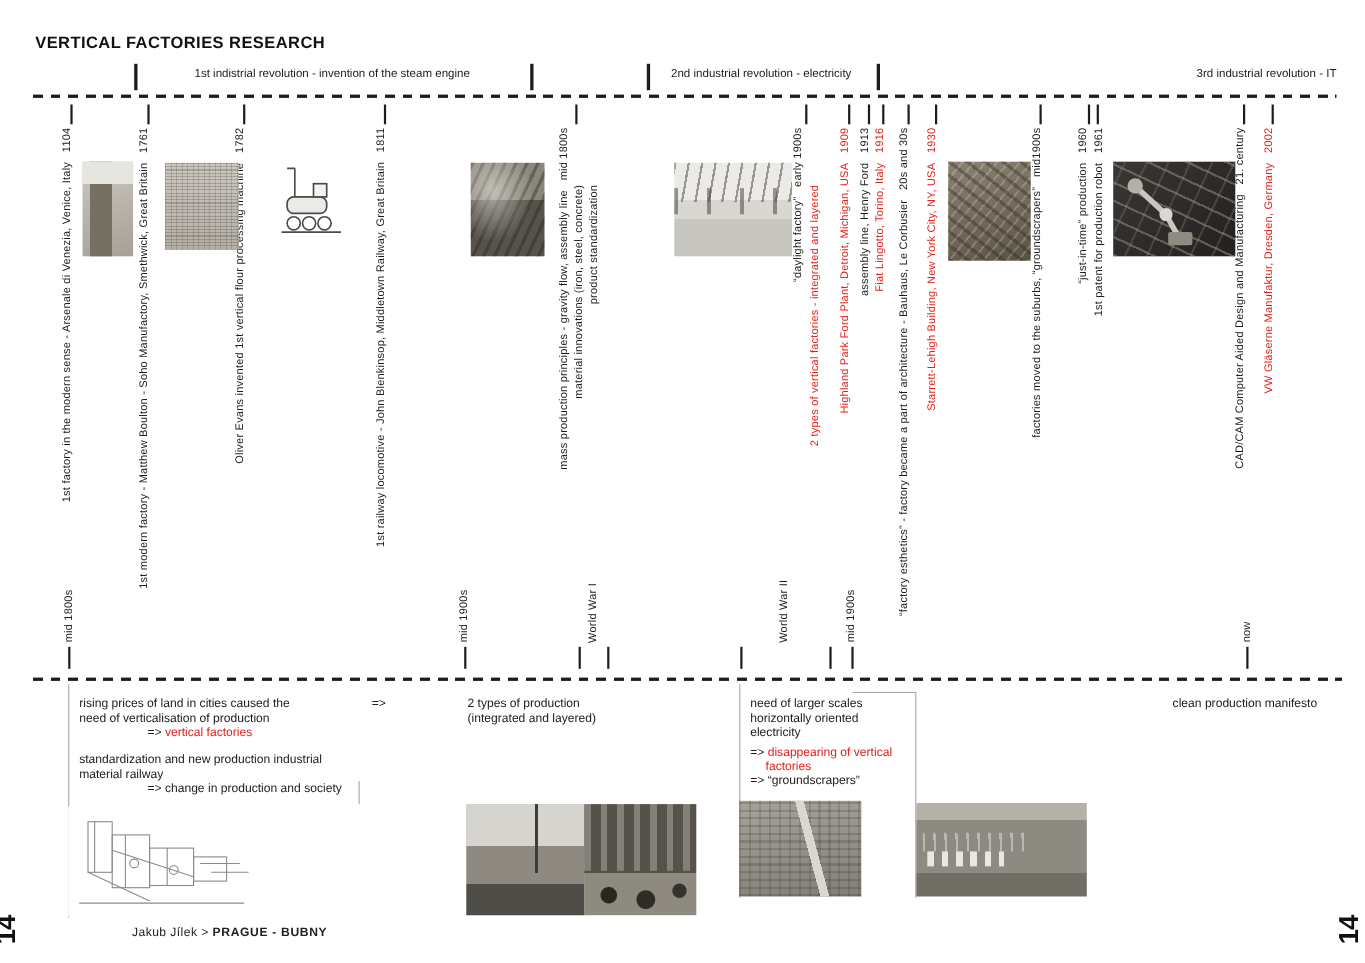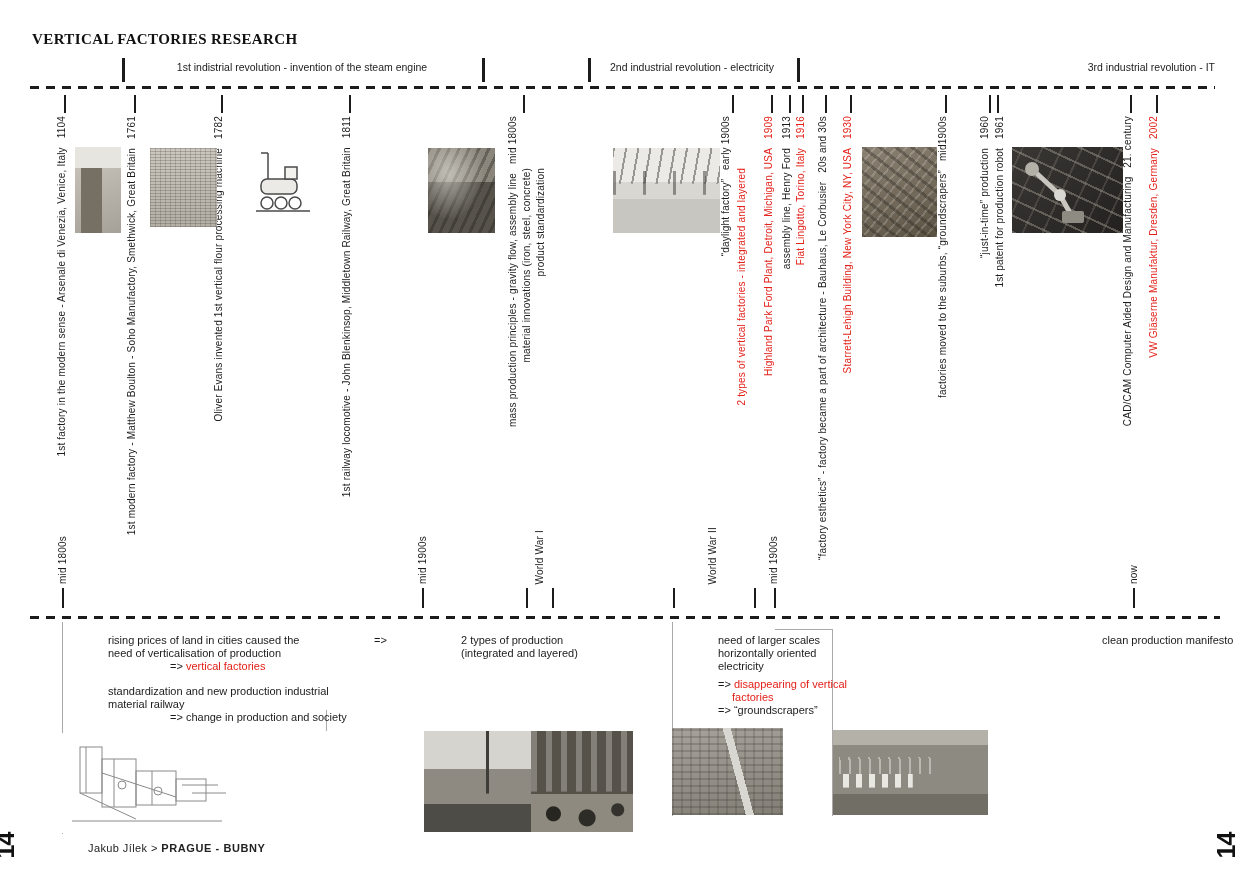--- a/index.html
+++ b/index.html
@@ -14,23 +14,23 @@
   .era{font-size:10.5px;white-space:nowrap;color:#1b1b1b;}
   .tick{width:2px;background:#1c1c1c;}
   .tick-top{height:18px;top:95px;}
   .tick-bottom{height:20px;top:588px;}
   .vlab{
     writing-mode:vertical-rl;transform:rotate(180deg);
     font-size:10px;line-height:15px;letter-spacing:.2px;white-space:nowrap;color:#1b1b1b;
   }
   .red{color:#e32119;}
   .leader{background:#a9a9a9;}
-  .note{font-size:11px;line-height:13.2px;color:#1b1b1b;margin-left:36px;}
+  .note{font-size:11px;line-height:13.2px;color:#1b1b1b;}
   .note div{white-space:pre;}
-  .footer{font-size:11px;letter-spacing:.4px;color:#222;}
+  .footer{font-size:11px;letter-spacing:.4px;color:#222;margin-left:32px;}
   .footer .proj{font-weight:bold;letter-spacing:.6px;}
   .pagenum{font-size:25px;font-weight:bold;transform:rotate(-90deg);color:#111;letter-spacing:-1px;}
   
   .ph{position:absolute;overflow:hidden;}
   .ph svg{position:absolute;left:0;top:0;}
   .k-street{background:
     linear-gradient(180deg,#e7e5df 0%,#e7e5df 24%,rgba(0,0,0,0) 24%),
     linear-gradient(90deg,rgba(0,0,0,0) 0 14%,#766f63 14% 58%,rgba(0,0,0,0) 58%),
     linear-gradient(160deg,#ccc8c0 0%,#a5a198 100%);}
   .k-engraving{background:
@@ -74,21 +74,21 @@
     linear-gradient(170deg,#a7a39b 0,#827e75 100%);}
   .k-refinery{background:
     repeating-linear-gradient(90deg,#e9e7e1 0 6px,transparent 6px 13px) 12% 62%/45% 16% no-repeat,
     repeating-linear-gradient(88deg,rgba(230,228,222,.5) 0 2px,transparent 2px 10px) 10% 40%/60% 20% no-repeat,
     linear-gradient(180deg,#b4b1a9 0 18%,#8d8a81 18% 75%,#716e65 75%);}
 </style>
 </head>
 <body>
 
 <div id="stage">
-  <div class="abs title" style="left:32px;top:31px;font-family:Liberation Serif, serif;">VERTICAL FACTORIES RESEARCH</div>
+  <div class="abs title" style="left:32px;top:31px;">VERTICAL FACTORIES RESEARCH</div>
 
   <div class="abs footer" style="left:88px;top:842px;">
     <span>Jakub Jílek</span>
     <span>&gt;</span>
     <span class="proj">PRAGUE - BUBNY</span>
   </div>
 
   <div class="abs pagenum" style="left:-7px;top:831px;">14</div>
   <div class="abs pagenum" style="left:1214px;top:831px;">14</div>
 <div class="abs leader" style="left: 62px; top: 622px; width: 1px; height: 212px;"></div>

